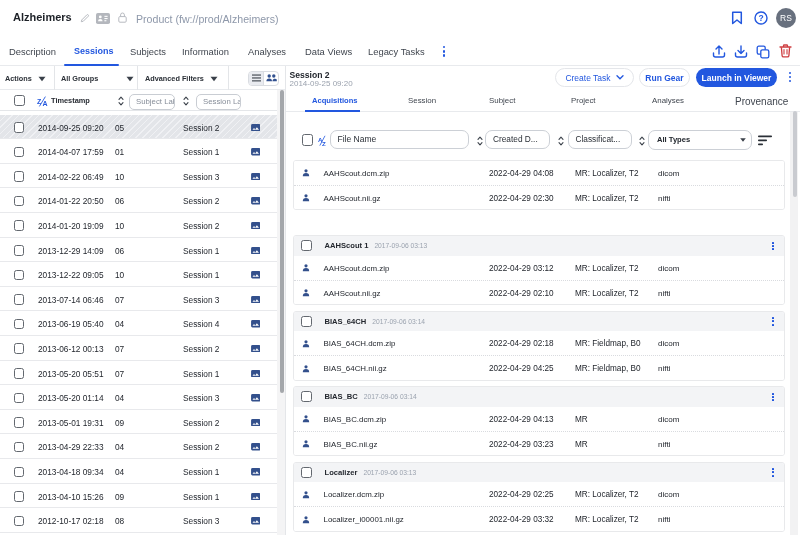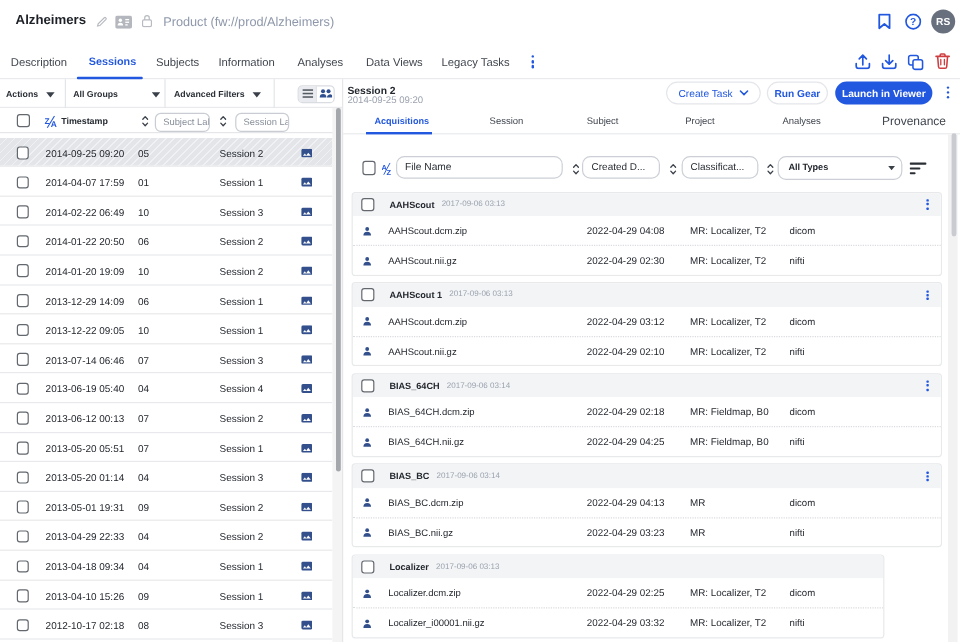--- a/index.html
+++ b/index.html
@@ -37,21 +37,21 @@
 
 <svg class="abs" style="left:731px; top:11px;" width="12" height="14" viewBox="0 0 12 14">
   <path d="M1.7 1.2 h8.6 v11.3 l-4.3 -3.5 l-4.3 3.5 Z" fill="none" stroke="#2257df" stroke-width="1.5" stroke-linejoin="round"></path>
 </svg>
 
 <svg class="abs" style="left:754px; top:11px;" width="14" height="14" viewBox="0 0 14 14">
   <circle cx="7" cy="7" r="6" fill="none" stroke="#2257df" stroke-width="1.4"></circle>
   <text x="7" y="10" font-size="8.5" font-weight="bold" fill="#2257df" text-anchor="middle" font-family="Liberation Sans">?</text>
 </svg>
 
-<div class="abs" style="left:776px; top:8px; width:20px; height:20px; border-radius:50%; background:#68707e; color:#fff; font-size:8.5px; font-weight:bold; display:flex; align-items:center; justify-content:center;">RS</div>
+<div class="abs" style="left:776px; top:8px; width:20px; height:20px; border-radius:50%; background:#68707e; color:#fff; font-size:8.5px; font-weight:normal; display:flex; align-items:center; justify-content:center;">RS</div>
 
 <div class="abs" style="left:0; top:36px; width:800px; height:30px; border-bottom:1px solid #e8eaed;"></div>
 <div class="abs" style="left:9px; top:45.5px; font-size:9.4px; color:#40464f;">Description</div>
 <div class="abs" style="left:74px; top:45.5px; font-size:9px; font-weight:bold; color:#2257df;">Sessions</div>
 <div class="abs" style="left:130px; top:45.5px; font-size:9.4px; color:#40464f;">Subjects</div>
 <div class="abs" style="left:182px; top:45.5px; font-size:9.4px; color:#40464f;">Information</div>
 <div class="abs" style="left:248px; top:45.5px; font-size:9.4px; color:#40464f;">Analyses</div>
 <div class="abs" style="left:305px; top:45.5px; font-size:9.4px; color:#40464f;">Data Views</div>
 <div class="abs" style="left:368px; top:45.5px; font-size:9.4px; color:#40464f;">Legacy Tasks</div>
 <div class="dots3" style="left:443px; top:46px;">
@@ -389,32 +389,20 @@
 <svg class="abs" style="left:758px; top:135px;" width="15" height="11" viewBox="0 0 15 11">
   <g fill="#2a2f36">
       <rect x="0" y="0.5" width="14" height="1.7" rx="0.8"></rect>
       <rect x="0" y="4.5" width="9" height="1.7" rx="0.8"></rect>
       <rect x="0" y="8.5" width="5" height="1.7" rx="0.8"></rect>
     </g>
 </svg>
 
 <div id="cards">
     <div class="abs" style="left:293px; top:159.5px; width:492px; border:1px solid #e8e9eb; border-radius:3px; overflow:hidden;">
-      <div style="position:relative; height:19.5px; background:#f3f4f6;">
-        <div class="cb" style="left:7px; top:4px; width:11px; height:11px;"></div>
-        <div class="abs" style="left:30.5px; top:0; height:19.5px; display:flex; align-items:center; gap:6px;">
-          <span style="font-size:7.6px; font-weight:bold; color:#24282f;">AAHScout</span>
-          <span style="font-size:6.7px; color:#9aa2ae;">2017-09-06 03:13</span>
-        </div>
-        <div class="dots3 sm" style="left:477.5px; top:5.5px;">
-          <i></i>
-          <i></i>
-          <i></i>
-        </div>
-      </div>
       <div style="position:relative; height:24.4px; background:#fff;">
         <svg class="abs" style="left:8px; top:8.5px;" width="8" height="8" viewBox="0 0 8 8">
           <g fill="#33508c">
             <circle cx="4" cy="1.8" r="1.6"></circle>
             <path d="M0.8 7.3 a3.2 3.2 0 0 1 6.4 0 Z"></path>
           </g>
         </svg>
         <div class="abs" style="left:29.5px; top:8px; font-size:7.9px; color:#23272e;">AAHScout.dcm.zip</div>
         <div class="abs" style="left:195px; top:8px; font-size:8.2px; color:#23272e;">2022-04-29 04:08</div>
         <div class="abs" style="left:281px; top:8px; font-size:8.2px; color:#23272e;">MR: Localizer, T2</div>
@@ -540,21 +528,21 @@
             <circle cx="4" cy="1.8" r="1.6"></circle>
             <path d="M0.8 7.3 a3.2 3.2 0 0 1 6.4 0 Z"></path>
           </g>
         </svg>
         <div class="abs" style="left:29.5px; top:8px; font-size:7.9px; color:#23272e;">BIAS_BC.nii.gz</div>
         <div class="abs" style="left:195px; top:8px; font-size:8.2px; color:#23272e;">2022-04-29 03:23</div>
         <div class="abs" style="left:281px; top:8px; font-size:8.2px; color:#23272e;">MR</div>
         <div class="abs" style="left:364px; top:8px; font-size:8px; color:#23272e;">nifti</div>
       </div>
     </div>
-    <div class="abs" style="left:293px; top:461.5px; width:444px; border:1px solid #e8e9eb; border-radius:3px; overflow:hidden;">
+    <div class="abs" style="left:293px; top:461.5px; width:492px; border:1px solid #e8e9eb; border-radius:3px; overflow:hidden;">
       <div style="position:relative; height:19.5px; background:#f3f4f6;">
         <div class="cb" style="left:7px; top:4px; width:11px; height:11px;"></div>
         <div class="abs" style="left:30.5px; top:0; height:19.5px; display:flex; align-items:center; gap:6px;">
           <span style="font-size:7.6px; font-weight:bold; color:#24282f;">Localizer</span>
           <span style="font-size:6.7px; color:#9aa2ae;">2017-09-06 03:13</span>
         </div>
         <div class="dots3 sm" style="left:477.5px; top:5.5px;">
           <i></i>
           <i></i>
           <i></i>

